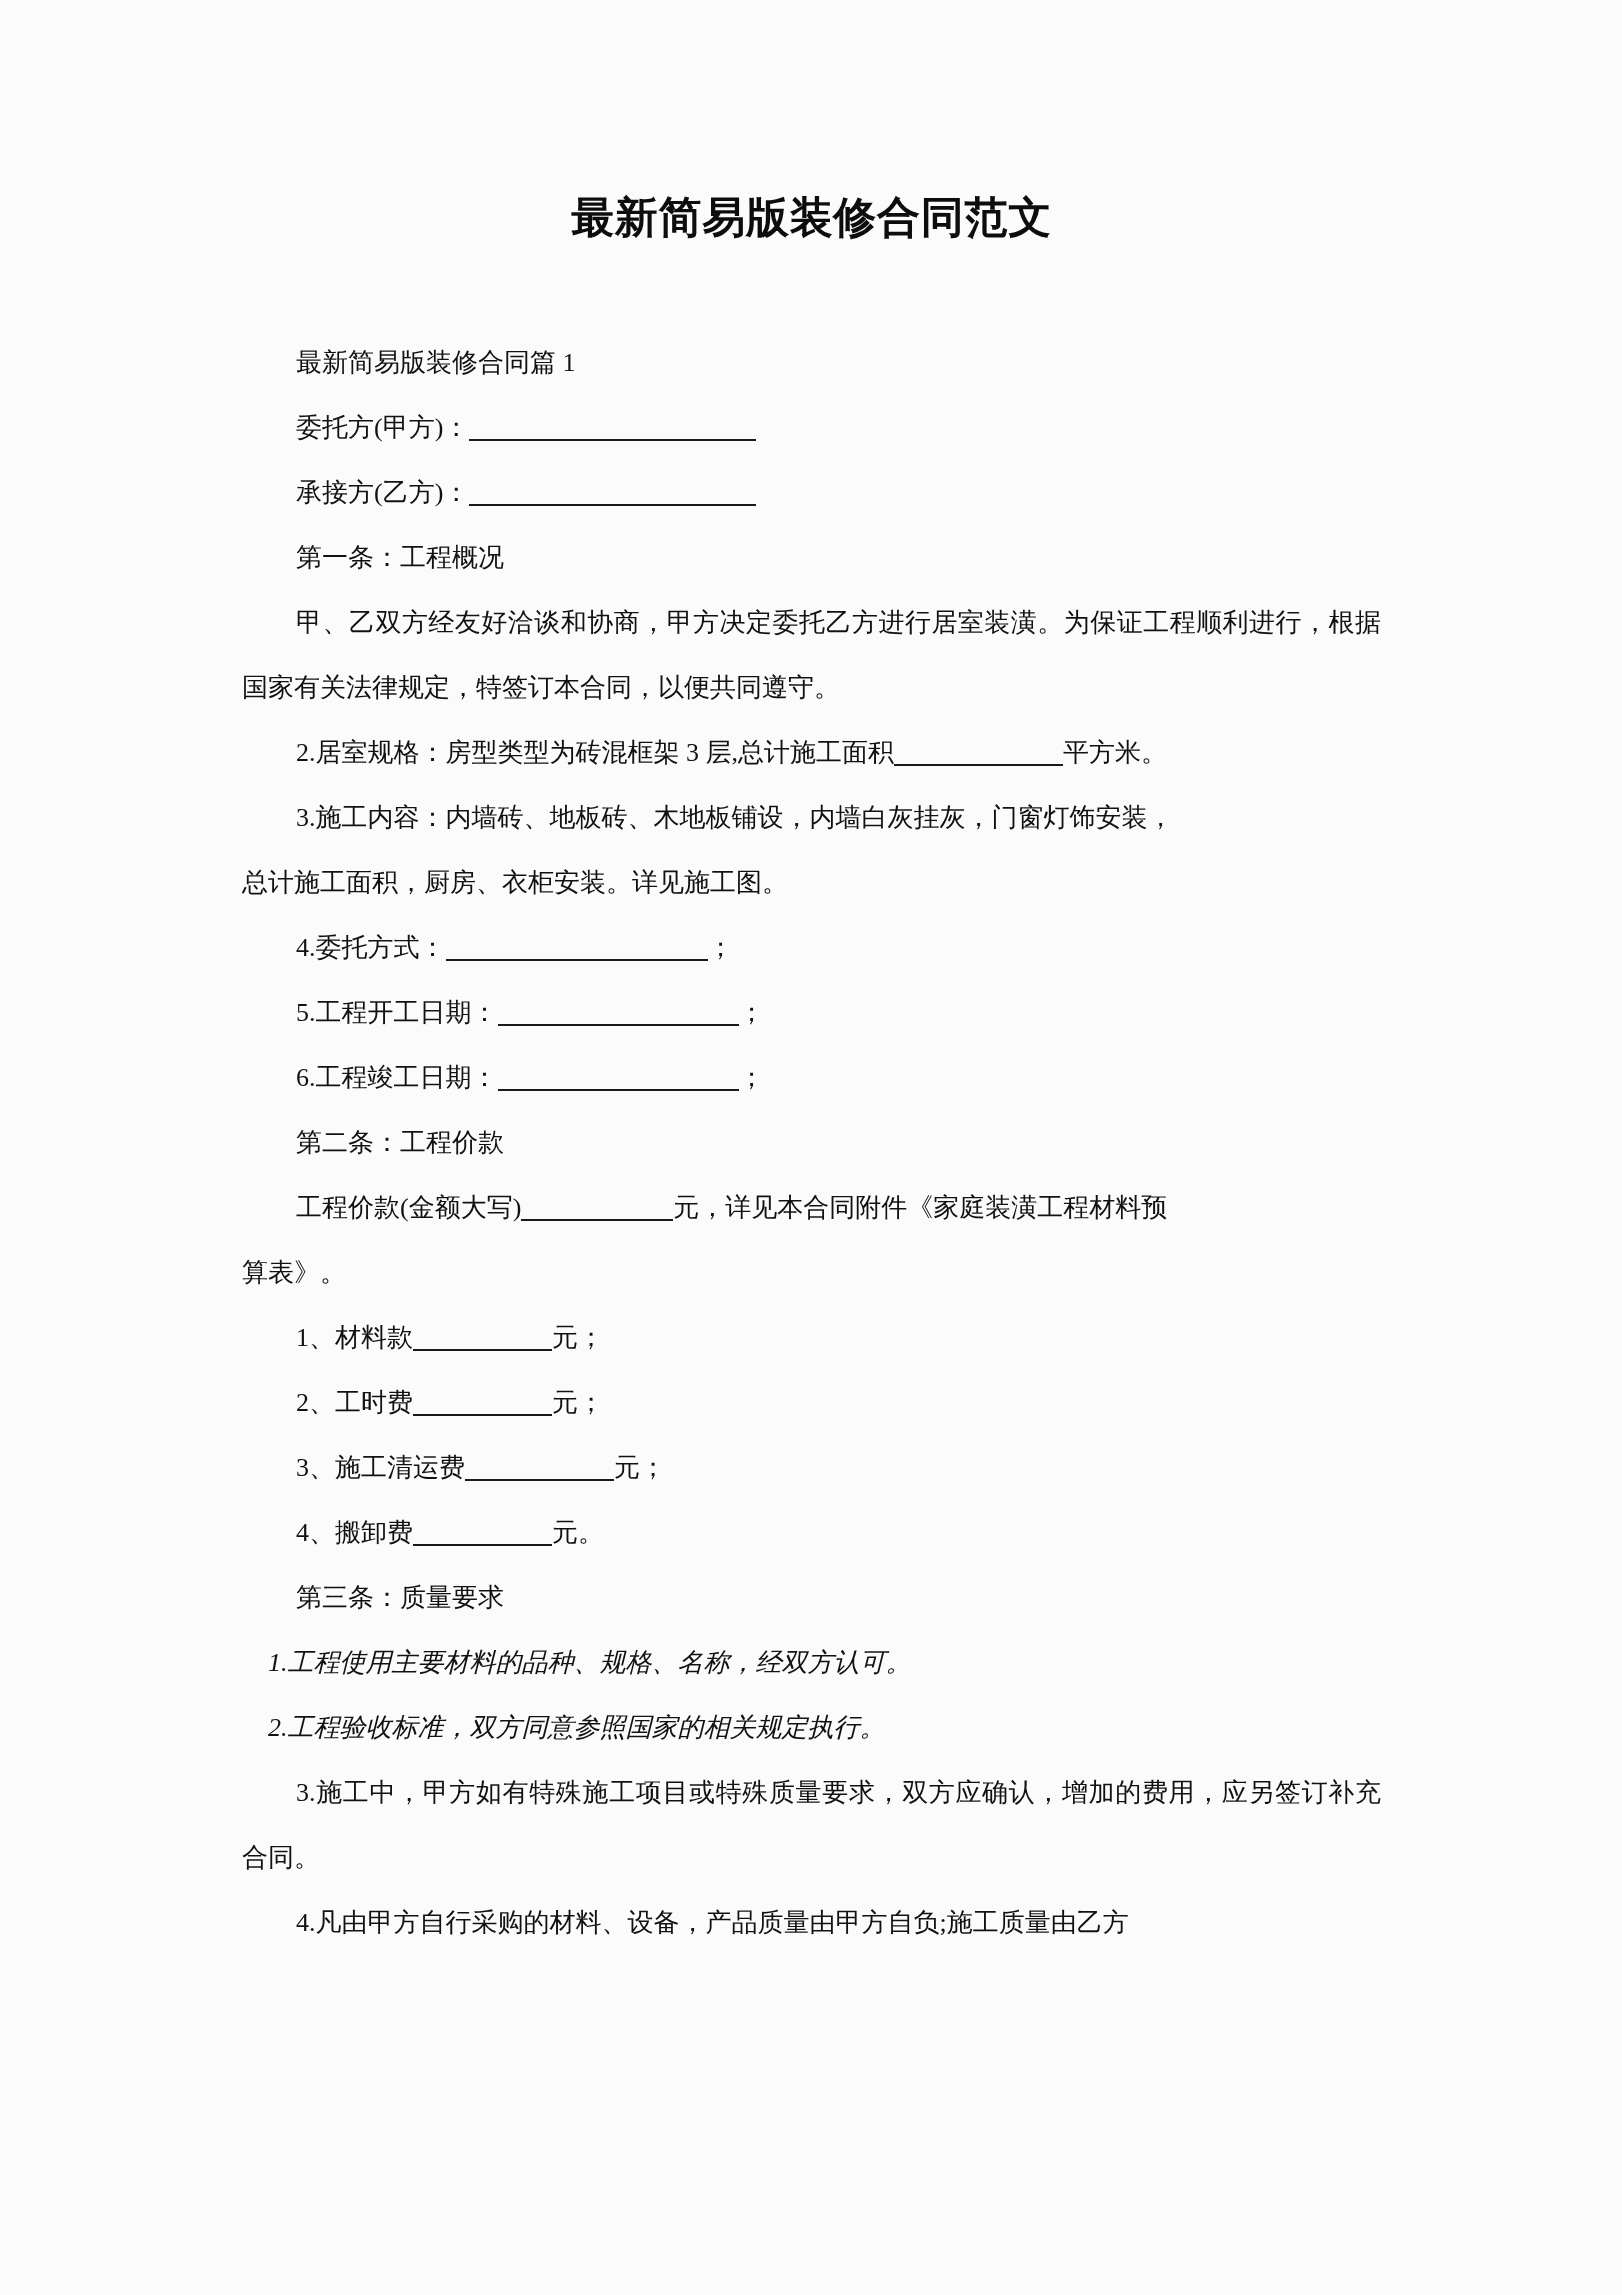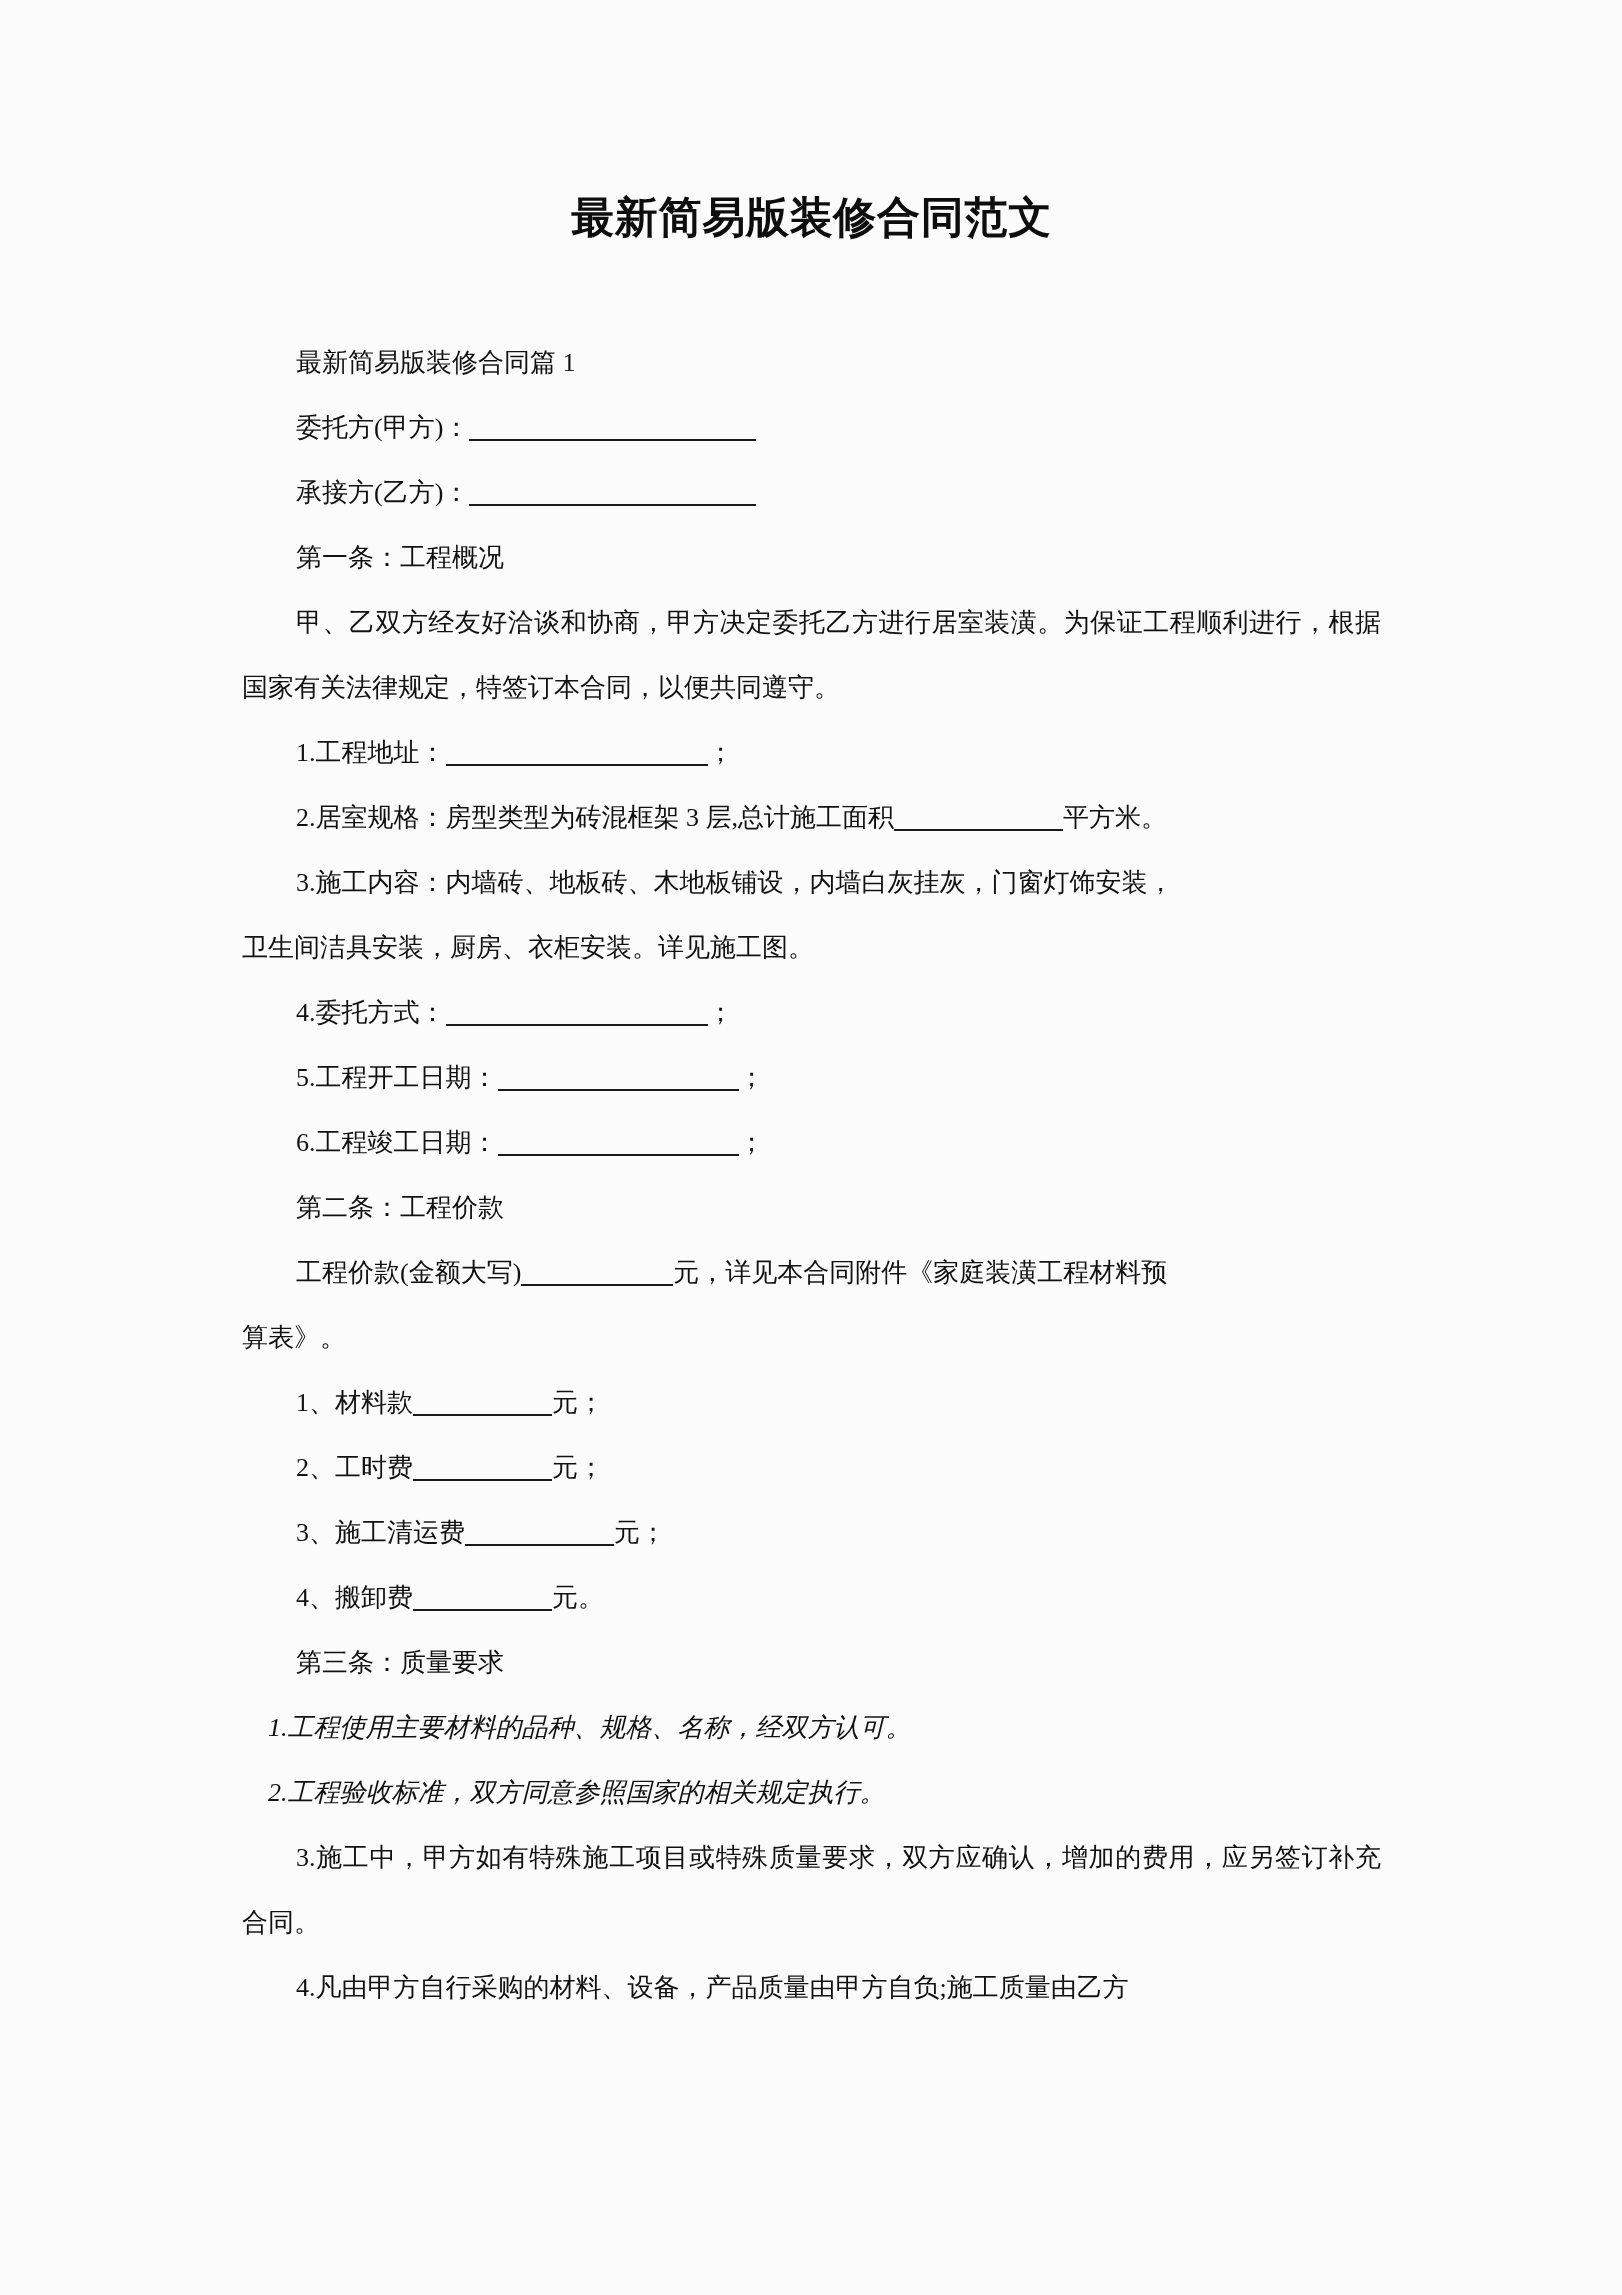--- a/index.html
+++ b/index.html
@@ -84,26 +84,25 @@
     <p class="para indent first-para">最新简易版装修合同篇 1</p>
 
     <p class="para indent"><span>委托方(甲方)：</span><span class="blank b-party"></span></p>
 
     <p class="para indent"><span>承接方(乙方)：</span><span class="blank b-party"></span></p>
 
     <p class="para indent">第一条：工程概况</p>
 
     <p class="para indent">甲、乙双方经友好洽谈和协商，甲方决定委托乙方进行居室装潢。为保证工程顺利进行，根据国家有关法律规定，特签订本合同，以便共同遵守。</p>
 
-    <p class="para indent"><span>1.工程地址：</span><span class="blank b-addr"></span><span>；</span></p>
 
     <p class="para indent"><span>2.居室规格：房型类型为砖混框架 3 层,总计施工面积</span><span class="blank b-area"></span><span>平方米。</span></p>
 
     <p class="para indent">3.施工内容：内墙砖、地板砖、木地板铺设，内墙白灰挂灰，门窗灯饰安装，</p>
-    <p class="para noindent">卫生间洁具安装，厨房、衣柜安装。详见施工图。</p>
+    <p class="para noindent">总计施工面积，厨房、衣柜安装。详见施工图。</p>
 
     <p class="para indent"><span>4.委托方式：</span><span class="blank b-way"></span><span>；</span></p>
 
     <p class="para indent"><span>5.工程开工日期：</span><span class="blank b-date"></span><span>；</span></p>
 
     <p class="para indent"><span>6.工程竣工日期：</span><span class="blank b-date"></span><span>；</span></p>
 
 
     <p class="para indent">第二条：工程价款</p>
 

